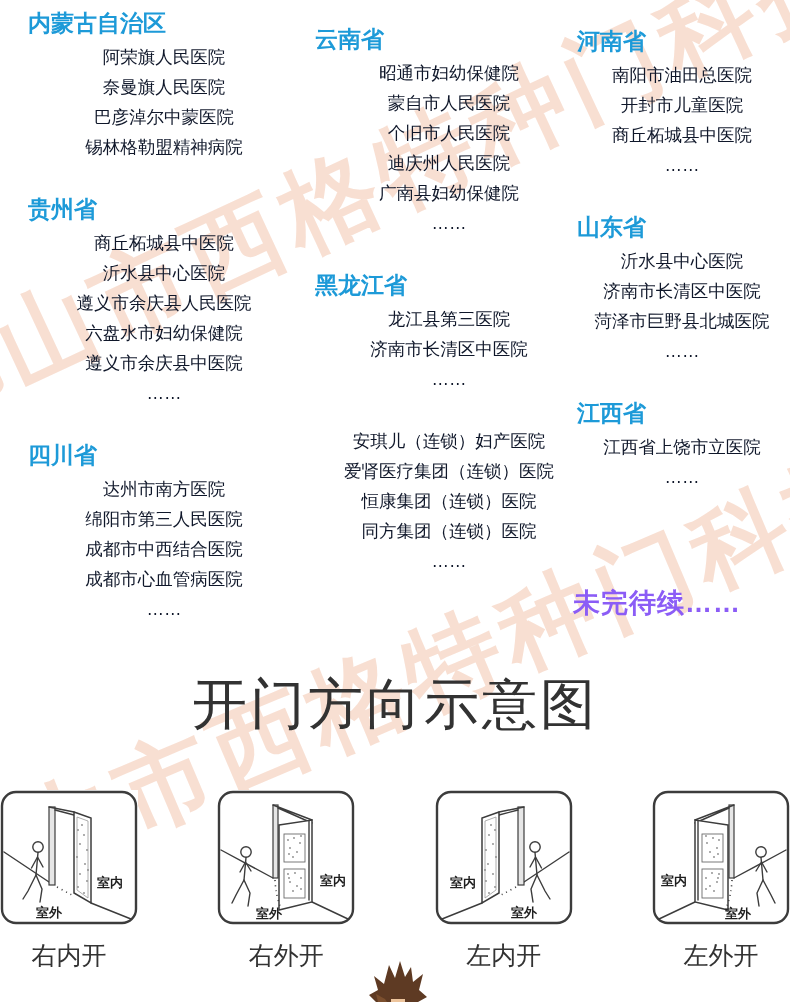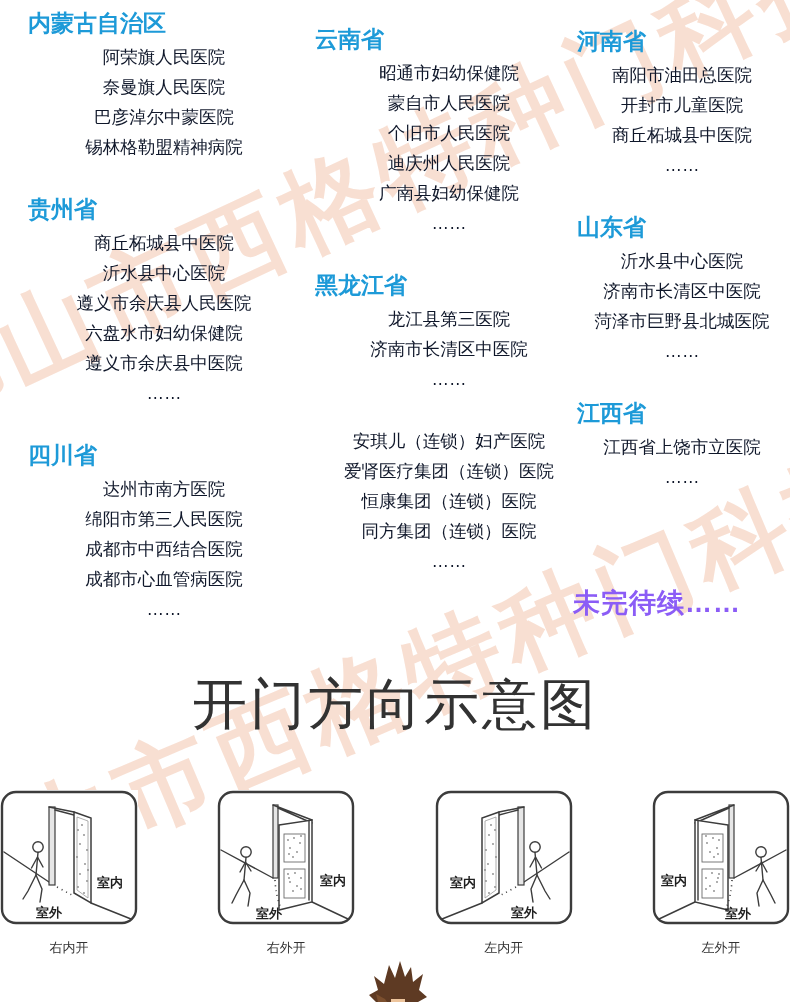--- a/index.html
+++ b/index.html
@@ -39,21 +39,21 @@
     display:flex;justify-content:space-between;gap:44px;
   }
   .fig{width:138px;display:flex;flex-direction:column;align-items:center;}
   .doorbox{width:138px;height:135px;display:block;background:#fff;}
   .doorbox .ln{stroke:#3c3c3c;stroke-width:1.4;fill:none;stroke-linecap:round;}
   .doorbox .dots{stroke:#3c3c3c;stroke-width:1.6;stroke-dasharray:1,4;fill:none;}
   .roomlabel{
     font-family:"Liberation Serif",serif;font-size:13px;font-weight:bold;
     fill:#1f1f1f;text-anchor:middle;
   }
-  .caption{margin-top:14px;font-size:13px;color:#333;text-align:center;}
+  .caption{margin-top:14px;font-size:25px;color:#333;text-align:center;}
   .mascot{position:absolute;left:366px;top:960px;z-index:3;}
 </style>
 </head>
 <body>
 
 <div class="page">
   <div class="wm wm1">佛山市西格特种门科技有限公司</div>
   <div class="wm wm2">佛山市西格特种门科技有限公司</div>
 
   <div class="col col1">

